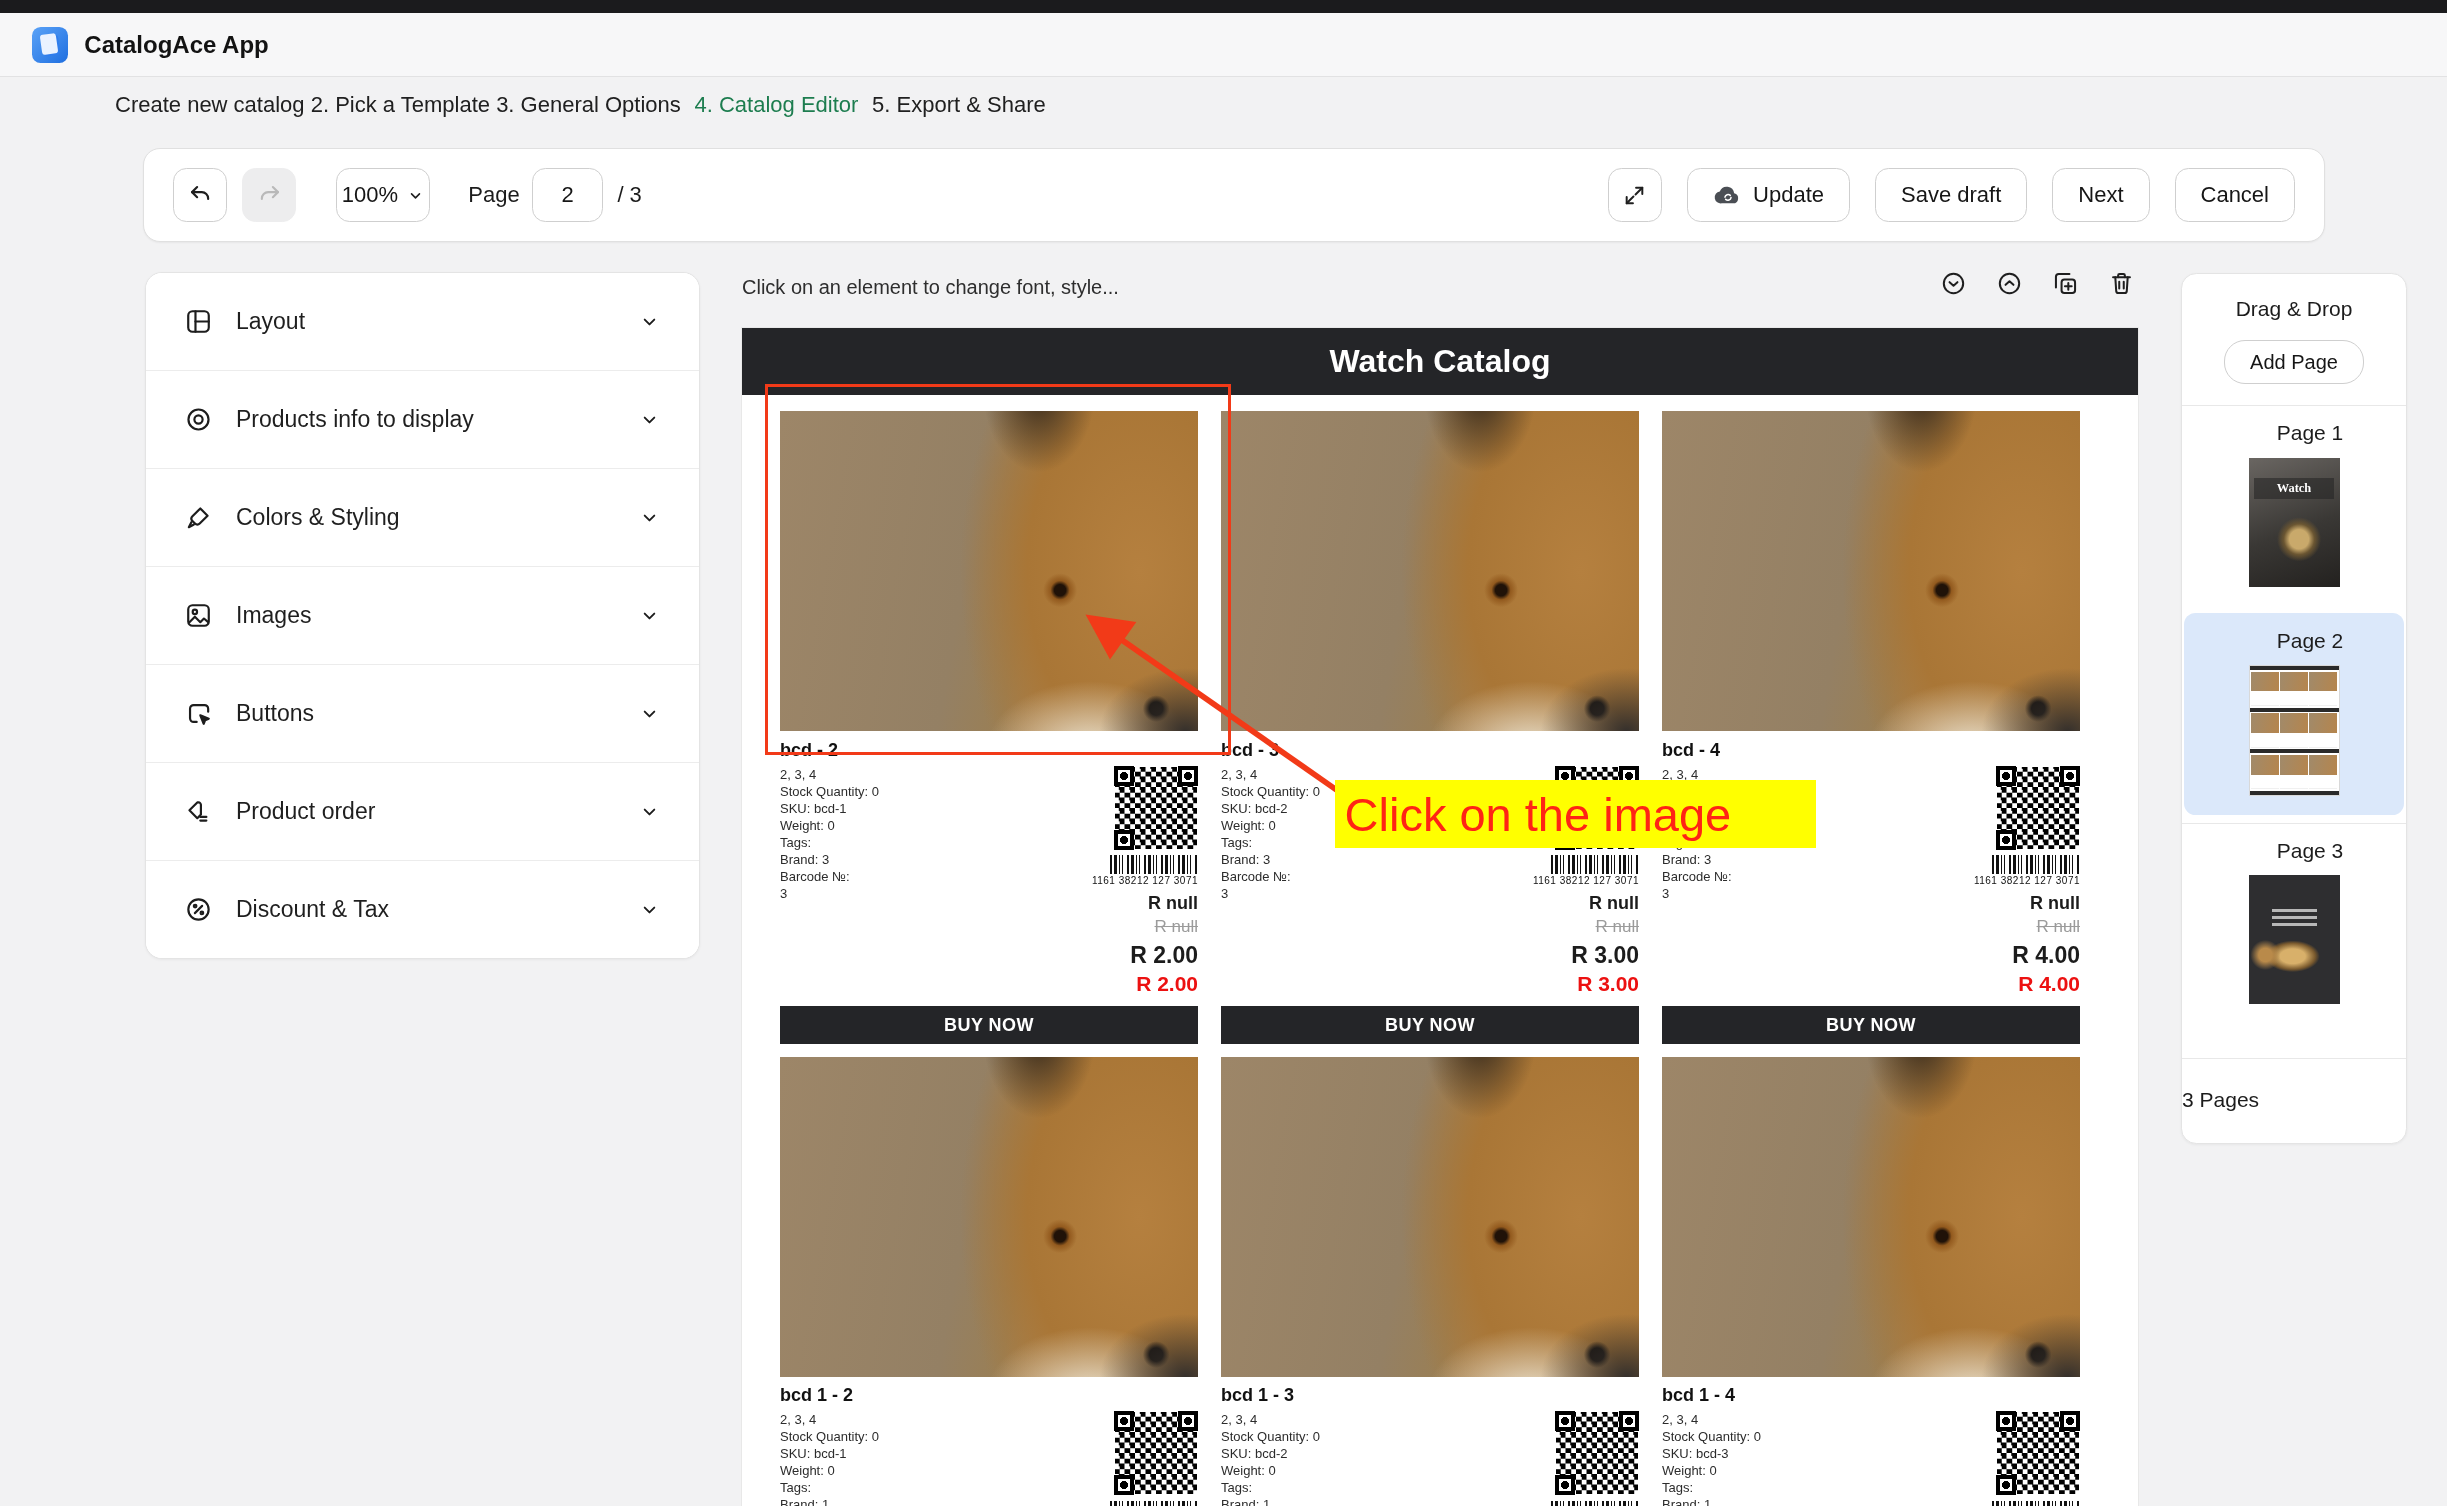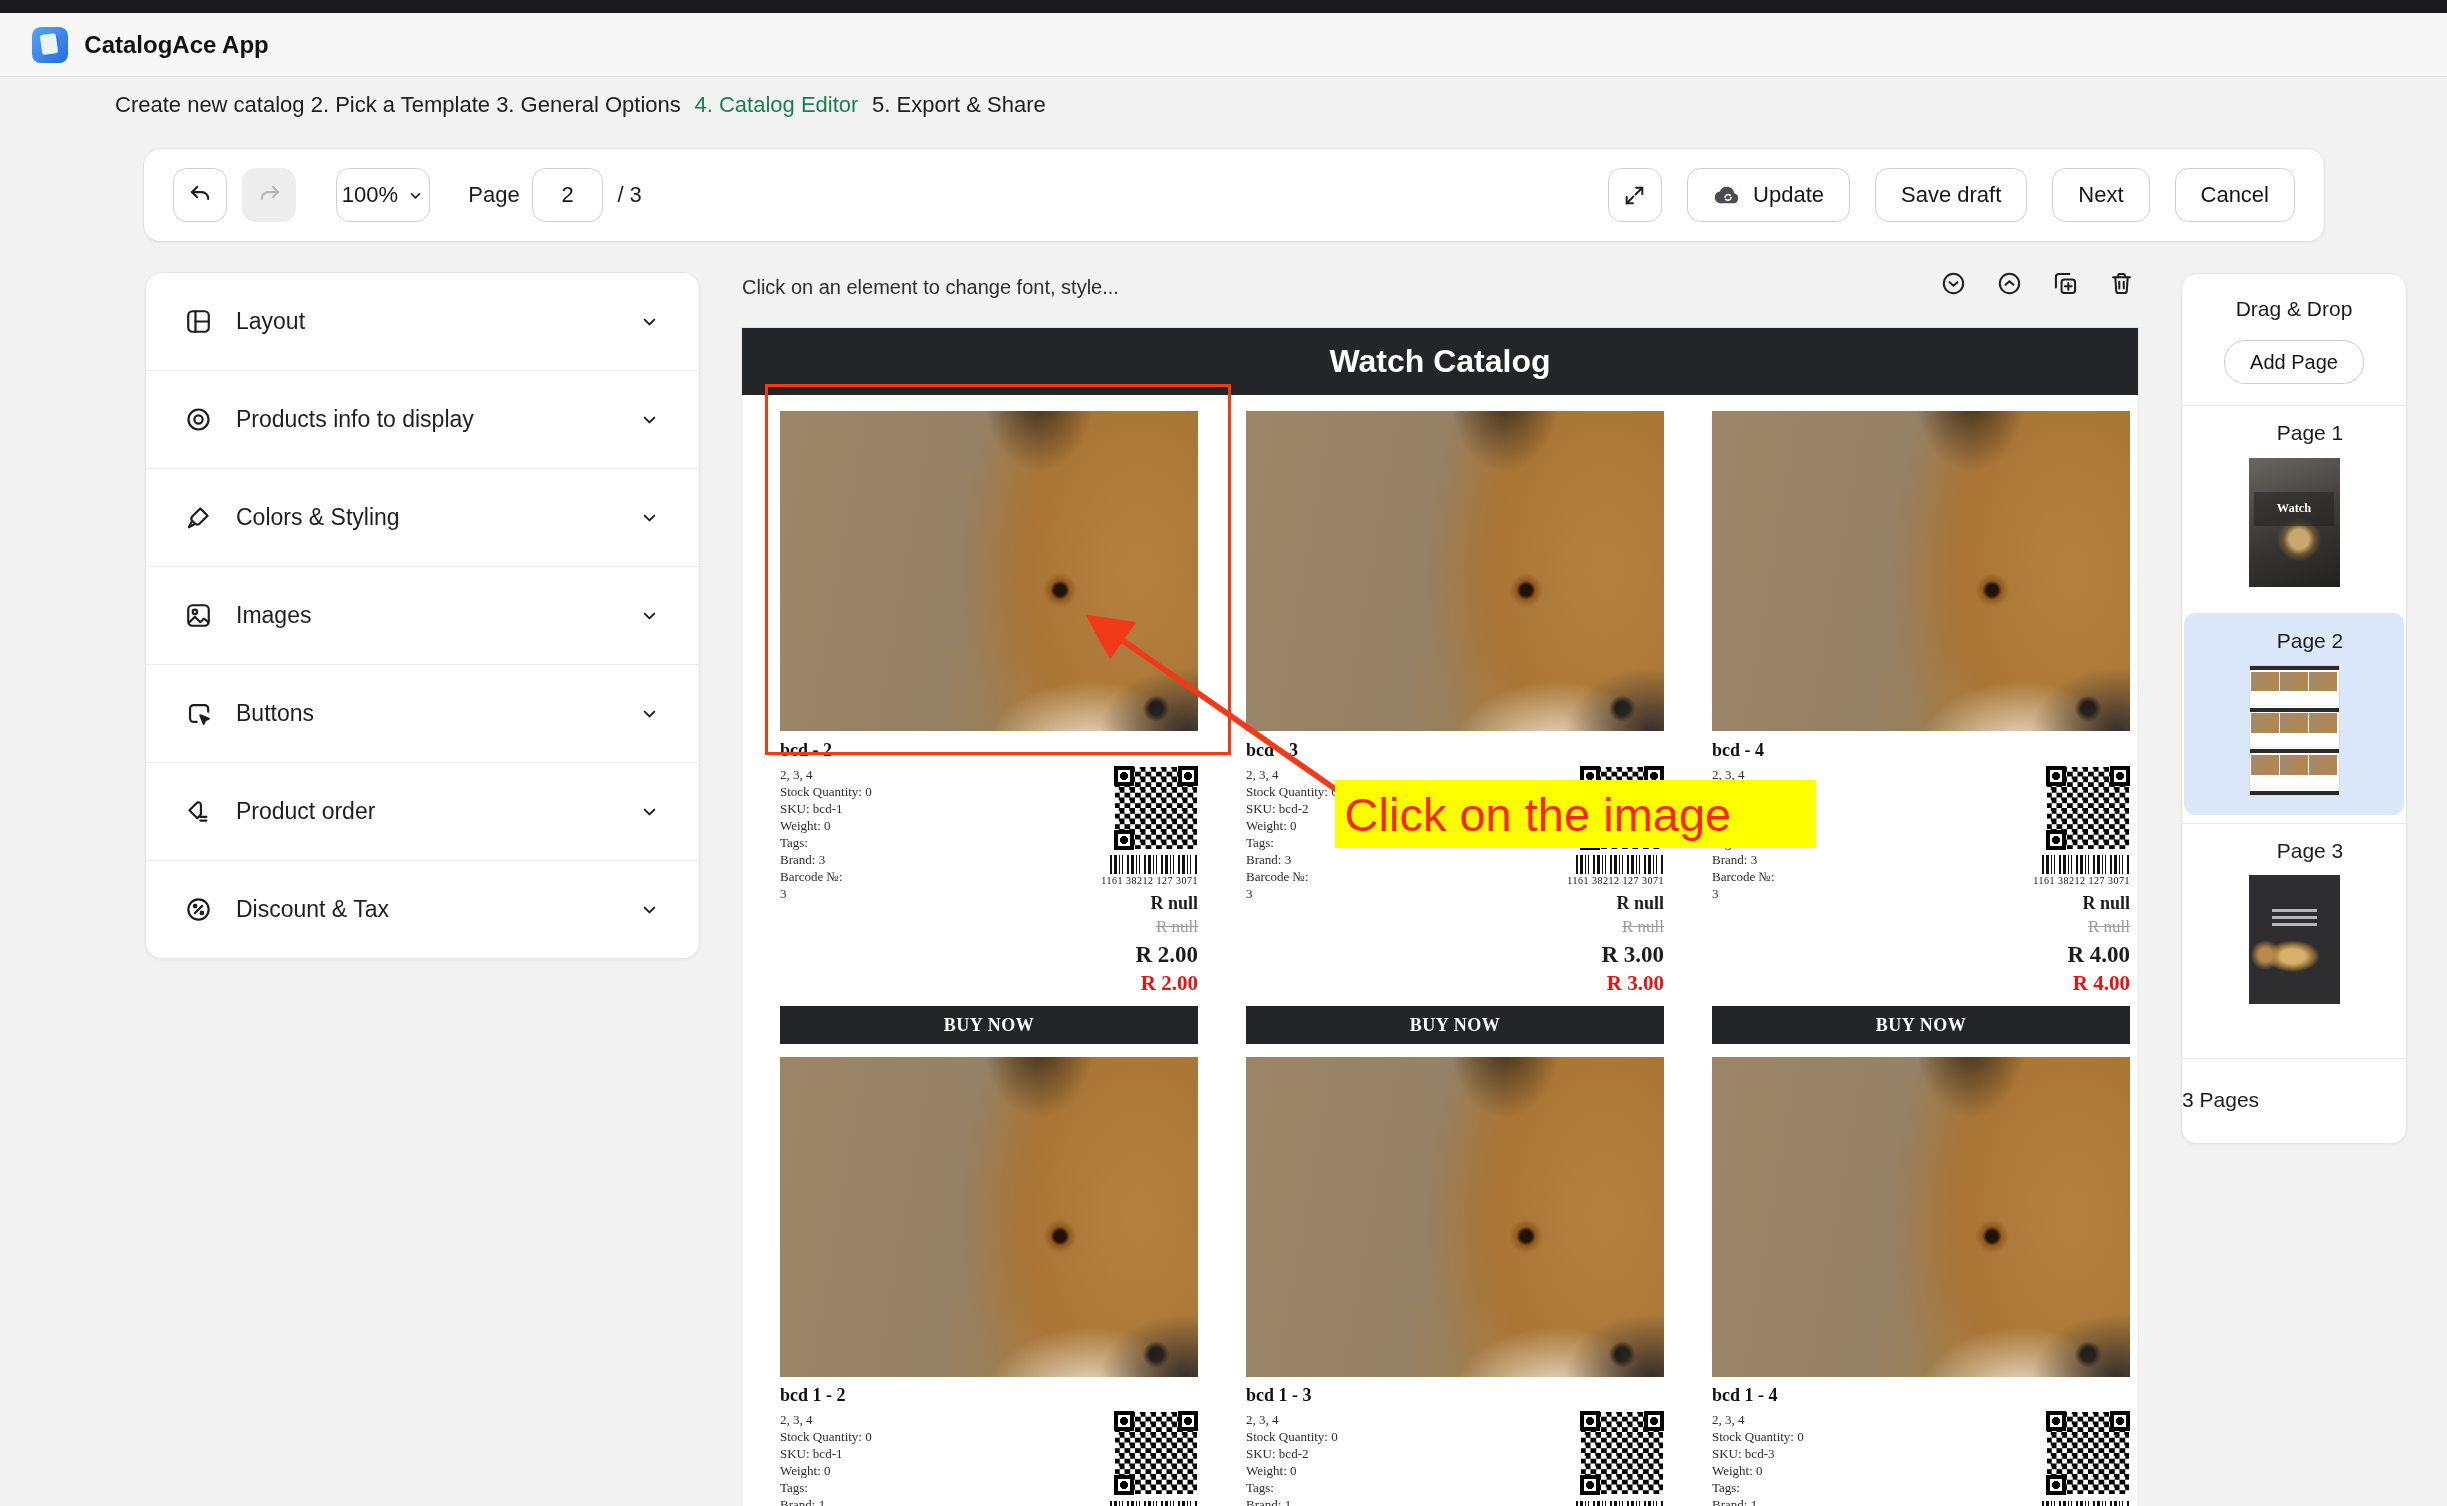--- a/index.html
+++ b/index.html
@@ -57,21 +57,21 @@
   
   #canvas-hint{left:742px;top:276px;font-size:20px;color:#2e2e2e;}
   #canvas-icons{left:1940px;top:270px;display:flex;gap:29px;align-items:center;}
   #canvas-icons .cbtn{cursor:pointer;}
 
   
   #page{left:742px;top:328px;width:1396px;background:#fff;
         box-shadow:0 0 0 1px #e8e8e8;padding-bottom:57px;}
   #page-header{height:67px;background:#242528;color:#fff;display:flex;
                align-items:center;justify-content:center;font-size:32px;font-weight:700;}
-  .pgrid{display:flex;gap:48px;padding:16.3px 38px 0;font-family:Liberation Serif, serif;}
+  .pgrid{display:flex;gap:23px;padding:16.3px 38px 0;}
   .card{width:418px;flex:none;}
   .pimg{height:320px;cursor:pointer;background:
      radial-gradient(ellipse 143px 105px at 97% 100%,#35302c 0%,rgba(53,48,44,0) 60%),
      radial-gradient(circle 9.6px at 90% 93%,#14100d 0 6.7px,rgba(20,16,13,0) 13.4px),
      radial-gradient(ellipse 172px 115px at 74% 106%,#ece4d2 0%,rgba(236,228,210,0) 60%),
      radial-gradient(circle 15.3px at 67% 56%,#201208 0 5.7px,#935a1e 9.6px,rgba(147,90,30,0) 17px),
      radial-gradient(ellipse 86px 124px at 62% -6%,#392a1a 0%,rgba(57,42,26,0) 65%),
      radial-gradient(ellipse 249px 401px at 86% 50%,#b5803f 0%,#a97636 45%,rgba(169,118,54,0) 72%),
      linear-gradient(100deg,#9d8668 0%,#948064 45%,#9a7f55 58%,#b08550 70%,#7d5a31 100%);}
   .ptitle{margin-top:8.6px;font-size:18px;font-weight:700;color:#111;cursor:pointer;}
@@ -105,21 +105,21 @@
   #add-page-btn{margin:19px auto 21px;height:42px;padding:0 25px;border-radius:21px;
                 border:1px solid #cfcfcf;background:#fff;font-size:20px;color:#161616;
                 display:flex;align-items:center;cursor:pointer;}
   .page-sec{border-top:1px solid #e8e8e8;padding:15.3px 0 19px;text-align:center;cursor:pointer;}
   .page-sec.selected{background:#dbe8fa;border-radius:11.5px;border-top:none;margin:7.6px 1.9px;}
   .page-lbl{font-size:21px;color:#1c1c1c;margin-bottom:12.4px;padding-left:32px;}
   .thumb{width:91px;margin:0 auto;position:relative;}
   #thumb1{height:129px;background:
      radial-gradient(circle 21px at 55% 63%,#c9a96b 0 9.6px,#6b5632 15.3px,rgba(0,0,0,0) 22px),
      linear-gradient(160deg,#6a6662,#3a3835 55%,#23211f);}
-  #thumb1 .band{position:absolute;left:5.7px;right:5.7px;top:34px;height:34px;
+  #thumb1 .band{position:absolute;left:5.7px;right:5.7px;top:20px;height:21px;
      background:rgba(35,35,35,.55);color:#fff;font-family:"Liberation Serif",serif;
      font-weight:700;font-size:12.4px;display:flex;align-items:center;justify-content:center;}
   .t2{width:91px;height:131px;margin:0 auto;background:#fff;border:1px solid #d8d8d8;
       box-sizing:border-box;display:flex;flex-direction:column;}
   .t2bar{height:3.8px;background:#2a2a2a;flex:none;}
   .t2row{flex:1;display:flex;gap:1.9px;padding:1.9px;}
   .t2cell{flex:1;display:flex;flex-direction:column;}
   .t2img{height:58%;background:linear-gradient(100deg,#a18a6a,#b5854d);}
   .t2info{flex:1;background:#fff;border-bottom:1.9px solid #f0f0f0;}
   #thumb3{height:129px;background:

